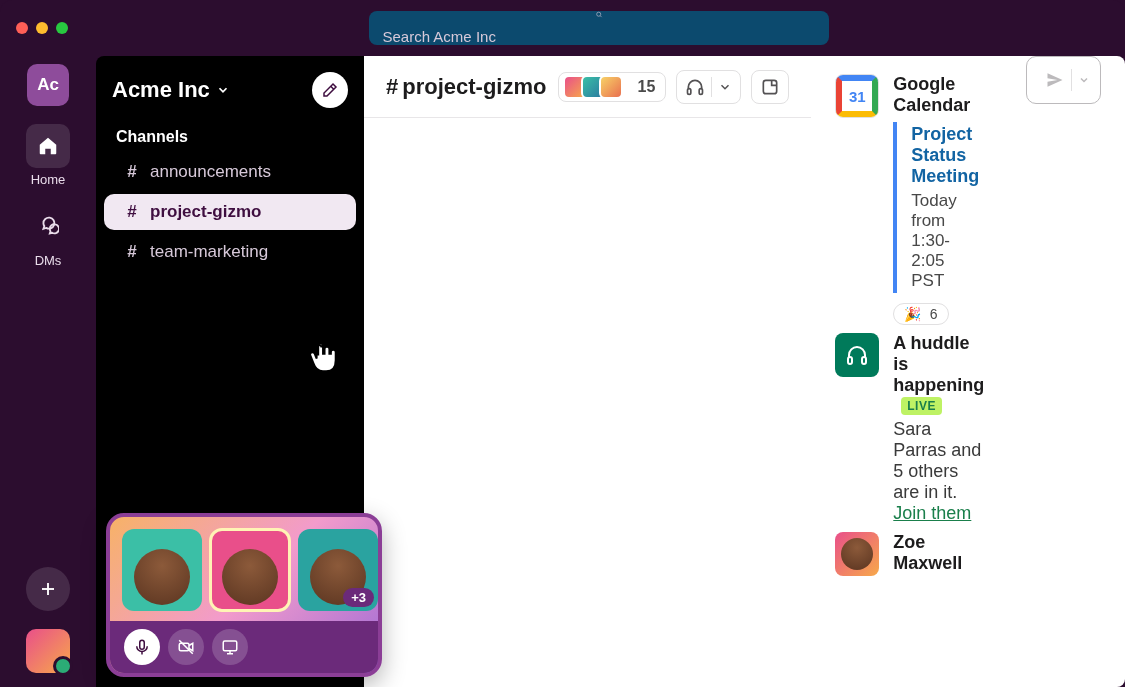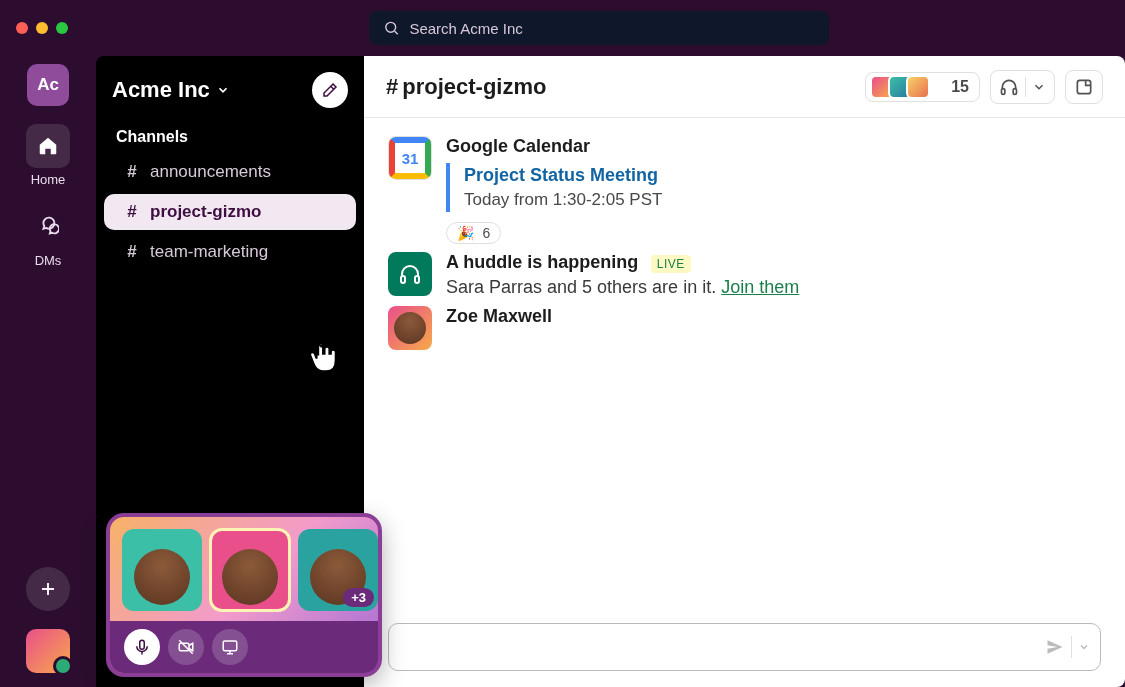--- a/index.html
+++ b/index.html
@@ -30,27 +30,28 @@
   .traffic-lights { display: flex; gap: 8px; margin-right: 8px; }
   .traffic-lights span { width: 12px; height: 12px; border-radius: 50%; display: block; }
   .tl-red { background: #ff5f57; }
   .tl-yellow { background: #febc2e; }
   .tl-green { background: #28c840; }
   .searchbar {
     margin-left: auto;
     margin-right: auto;
     width: 460px;
     height: 34px;
-    background: #0f172a;
+    background: #0c4a6e;
     border-radius: 8px;
     display: flex;
     align-items: center;
     padding: 0 14px;
     gap: 10px;
     color: #d7c9d9;
+    flex-direction: column;
   }
   .searchbar input {
     background: transparent;
     border: none;
     outline: none;
     color: #e9dcea;
     font-size: 15px;
     width: 100%;
   }
   .searchbar input::placeholder { color: #d7c9d9; }
@@ -193,37 +194,37 @@
     display:flex; align-items:center; justify-content:center;
     background:rgba(255,255,255,0.18); color:#fff;
   }
   .hc-btn.mic { background:#fff; color:#3f0e40; }
 
   .main {
     flex: 1;
     background: #fff;
     border-radius: 0 8px 8px 0;
     display: flex;
-    flex-direction: column;
+    flex-direction: row;
     min-width: 0;
   }
   .ch-header {
     height: 62px;
     display:flex; align-items:center;
     padding: 0 22px;
     border-bottom: 1px solid #e8e6e8;
     gap: 12px;
   }
   .ch-title { font-weight:800; font-size:22px; color:#1d1c1d; }
   .ch-title .hash-h { font-weight:800; margin-right:4px; }
   .ch-header-right { margin-left:auto; display:flex; align-items:center; gap:10px; }
   .member-pill {
     display:flex; align-items:center;
     border:1px solid #e1e0e1; border-radius:8px;
-    padding:2px 10px 2px 4px; gap:21px;
+    padding:2px 10px 2px 4px; gap:14px;
     font-weight:600; color:#4a4a4a;
   }
   .avstack { display:flex; }
   .mini-av {
     width:24px; height:24px; border-radius:6px;
     background:linear-gradient(135deg,#e94f8a,#f7a94a);
     border:2px solid #fff; margin-left:-6px;
   }
   .mini-av:first-child{margin-left:0;}
   .mini-av.b{background:linear-gradient(135deg,#3bbfa6,#2a7aa0);}
@@ -277,22 +278,22 @@
   }
   .attach-title { color:#1264a3; font-weight:700; font-size:18px; }
   .attach-sub { color:#484848; font-size:17px; margin-top:4px; }
   .react-pill {
     display:inline-flex; align-items:center; gap:8px;
     border:1px solid #e1e0e1; border-radius:14px;
     padding:2px 10px; margin-top:10px;
     font-size:14px; color:#4a4a4a;
   }
   .live-badge {
-    display:inline-block; background:#fef9c3; color:#1a7f4b;
-    font-weight:400; font-size:12px; padding:2px 6px; border-radius:4px;
+    display:inline-block; background:#bef264; color:#1a7f4b;
+    font-weight:700; font-size:12px; padding:2px 6px; border-radius:4px;
     margin-left:8px; letter-spacing:0.5px;
   }
   .huddle-text { font-size:18px; color:#3a3a3a; margin-top:4px; }
   .join-link { color:#1a7f4b; text-decoration:underline; }
   .msg-text { font-size:18px; color:#2c2c2c; margin-top:4px; }
 
   .composer-wrap { padding: 0 24px 16px 24px; }
   .composer {
     border:1px solid #bcbabc; border-radius:10px;
     height:48px; display:flex; align-items:center;

